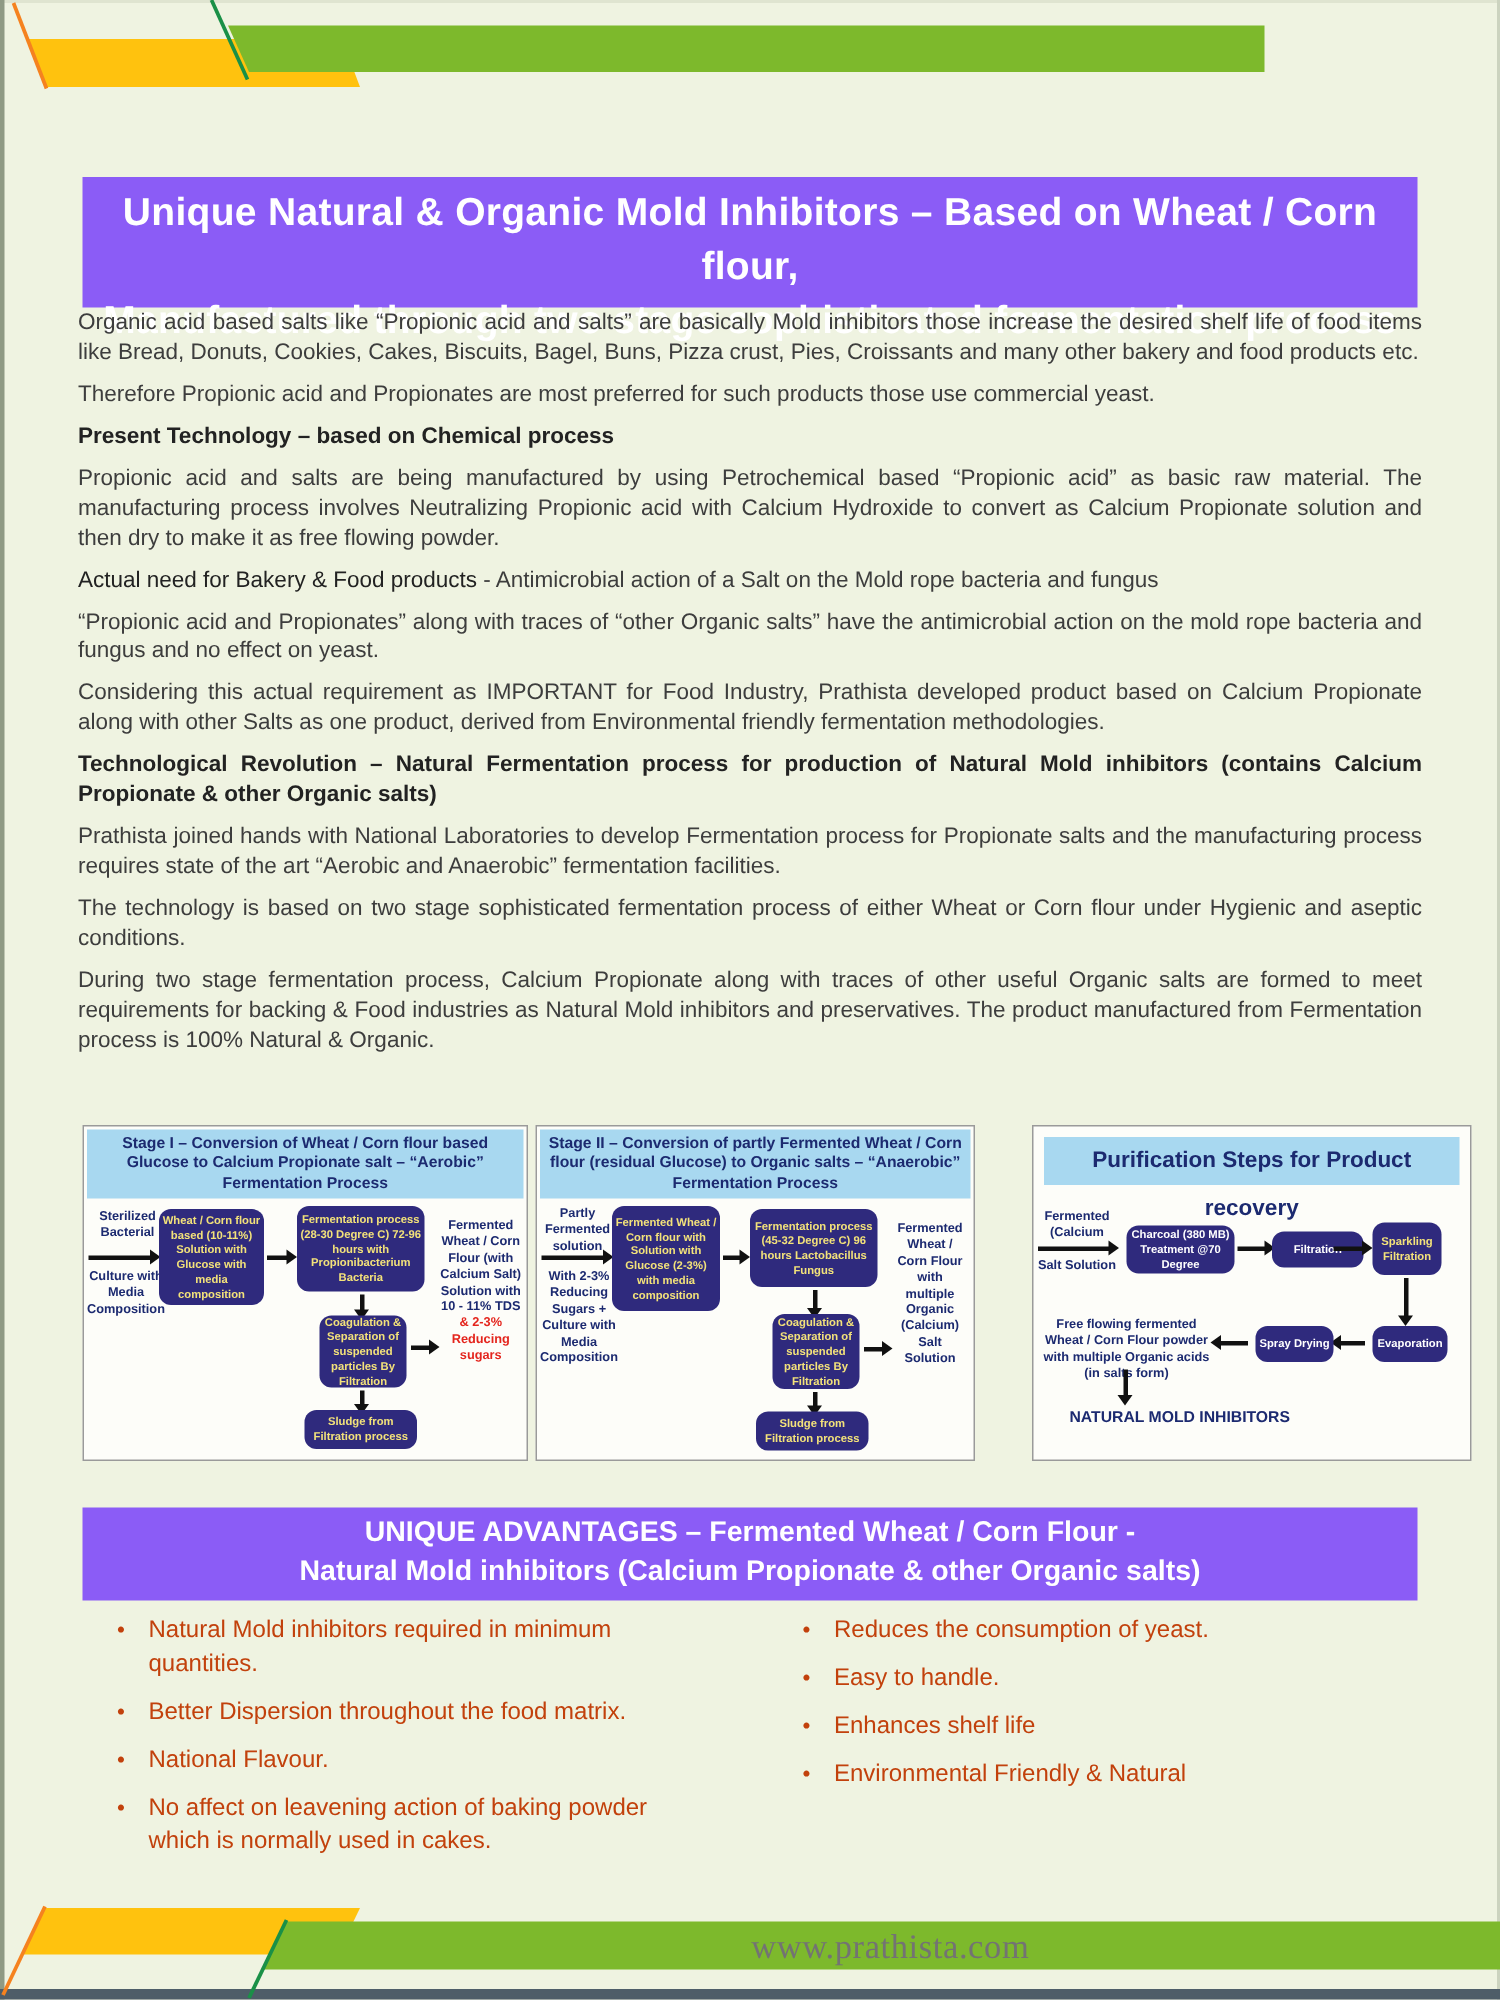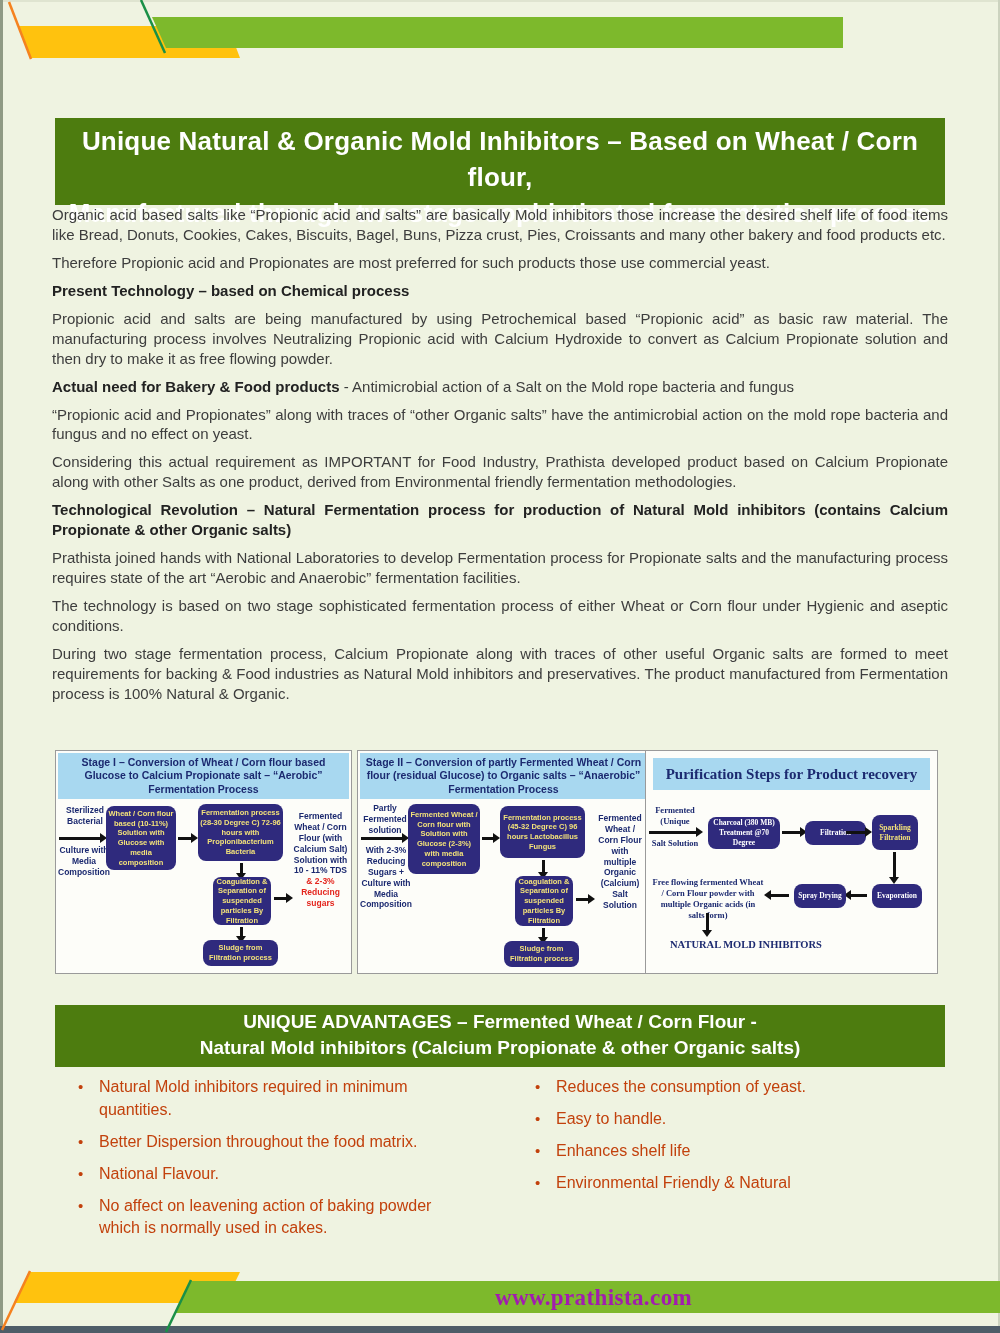--- a/index.html
+++ b/index.html
@@ -8,38 +8,38 @@
   .edge{position:absolute;}
   #edge-left{left:0;top:0;bottom:0;width:3px;background:#8f9a84;}
   #edge-right{right:0;top:0;bottom:0;width:2px;background:#ccd3bf;}
   #edge-bottom{left:0;right:0;bottom:0;height:7px;background:#4e5d68;}
   #edge-top{left:0;right:0;top:0;height:2px;background:#dfe4d0;}
 
   
   .deco{position:absolute;left:0;}
 
   
-  .green-banner{position:absolute;left:55px;width:890px;background:#4d7c0f;
+  .green-banner{position:absolute;left:55px;width:890px;background:#8b5cf6;
       color:#fff;text-align:center;font-weight:bold;}
   #title-banner{top:118px;height:82px;font-size:26px;line-height:36px;padding-top:5px;
       letter-spacing:.2px;}
   #adv-banner{top:1005px;height:58px;font-size:19px;line-height:26px;padding-top:4px;}
 
   
   #copy{position:absolute;top:205px;left:52px;width:896px;color:#3d3d3d;}
   #copy p{margin:0 0 8px;font-size:15px;line-height:1.33;text-align:justify;}
   #copy p.head{font-weight:bold;color:#222;}
-  #copy .b{font-weight:bold;color:#222;}
+  #copy .b{font-weight:normal;color:#222;}
 
   
   .diagram{position:absolute;top:750px;height:222px;background:#fdfdf9;
       border:1px solid #9a9a9a;}
   #stage1{left:55px;width:295px;}
   #stage2{left:357px;width:291px;}
-  #purif{left:645px;width:291px;font-family:Liberation Serif, serif;}
+  #purif{left:688px;width:291px;}
   .diag-header{position:absolute;left:2px;right:2px;top:2px;background:#a8d8f0;
       color:#1c2a70;font-weight:bold;font-size:10.5px;line-height:1.28;
       text-align:center;padding:3px 3px;}
   #purif .diag-header{left:7px;right:7px;top:7px;font-size:15px;line-height:32px;
       padding:0;height:32px;}
   .pbox{position:absolute;background:#2f2a7d;border-radius:8px;color:#f3e27a;
       font-weight:bold;font-size:7.5px;line-height:1.3;text-align:center;
       display:flex;align-items:center;justify-content:center;padding:2px;box-sizing:border-box;}
   .pbox.white{color:#fff;}
   .dlabel{position:absolute;color:#1c2a70;font-weight:bold;font-size:8.5px;
@@ -59,22 +59,22 @@
 
   
   .adv{position:absolute;list-style:none;margin:0;padding:0;color:#c2410c;}
   #adv-left{left:75px;top:1076px;width:400px;}
   #adv-right{left:532px;top:1076px;width:390px;}
   .adv li{position:relative;padding-left:24px;font-size:16px;line-height:1.43;margin-bottom:9px;}
   .adv li::before{content:"\2022";position:absolute;left:3px;top:0;font-size:15px;}
 
   
   #footer-site{position:absolute;top:1283px;left:187px;right:0;height:30px;
-      text-align:center;color:#a21caf;font-family:"Liberation Serif",serif;
-      font-weight:bold;font-size:23px;line-height:30px;letter-spacing:.4px;}
+      text-align:center;color:#737373;font-family:"Liberation Serif",serif;
+      font-weight:normal;font-size:23px;line-height:30px;letter-spacing:.4px;}
 </style>
 </head>
 <body>
 
 <div class="edge" id="edge-top"></div>
 <div class="edge" id="edge-left"></div>
 <div class="edge" id="edge-right"></div>
 <div class="edge" id="edge-bottom"></div>
 
 <svg class="deco" style="top:0" width="1000" height="72">
@@ -130,21 +130,21 @@
   <div class="varrow" style="left:184px;top:109px;height:13px;"></div>
   <div class="pbox" style="left:157px;top:125px;width:58px;height:50px;">Coagulation &amp; Separation of suspended particles By Filtration</div>
   <div class="harrow" style="left:218px;top:147px;width:13px;"></div>
   <div class="dlabel" style="left:237px;top:62px;width:50px;">Fermented Wheat / Corn Flour with multiple Organic (Calcium) Salt Solution</div>
   <div class="varrow" style="left:184px;top:177px;height:10px;"></div>
   <div class="pbox" style="left:146px;top:190px;width:75px;height:26px;">Sludge from Filtration process</div>
 </div>
 
 <div class="diagram" id="purif">
   <div class="diag-header">Purification Steps for Product recovery</div>
-  <div class="dlabel" style="left:2px;top:54px;width:54px;">Fermented (Unique</div>
+  <div class="dlabel" style="left:2px;top:54px;width:54px;">Fermented (Calcium</div>
   <div class="harrow" style="left:3px;top:80px;width:48px;"></div>
   <div class="dlabel" style="left:2px;top:87px;width:54px;">Salt Solution</div>
   <div class="pbox white" style="left:62px;top:66px;width:72px;height:32px;">Charcoal (380 MB) Treatment @70 Degree</div>
   <div class="harrow" style="left:136px;top:80px;width:19px;"></div>
   <div class="pbox white" style="left:159px;top:70px;width:61px;height:24px;">Filtration</div>
   <div class="harrow" style="left:200px;top:80px;width:20px;"></div>
   <div class="pbox" style="left:226px;top:64px;width:46px;height:35px;">Sparkling Filtration</div>
   <div class="varrow" style="left:247px;top:101px;height:26px;"></div>
   <div class="pbox white" style="left:226px;top:133px;width:50px;height:24px;">Evaporation</div>
   <div class="harrow rev" style="left:204px;top:143px;width:17px;"></div>

